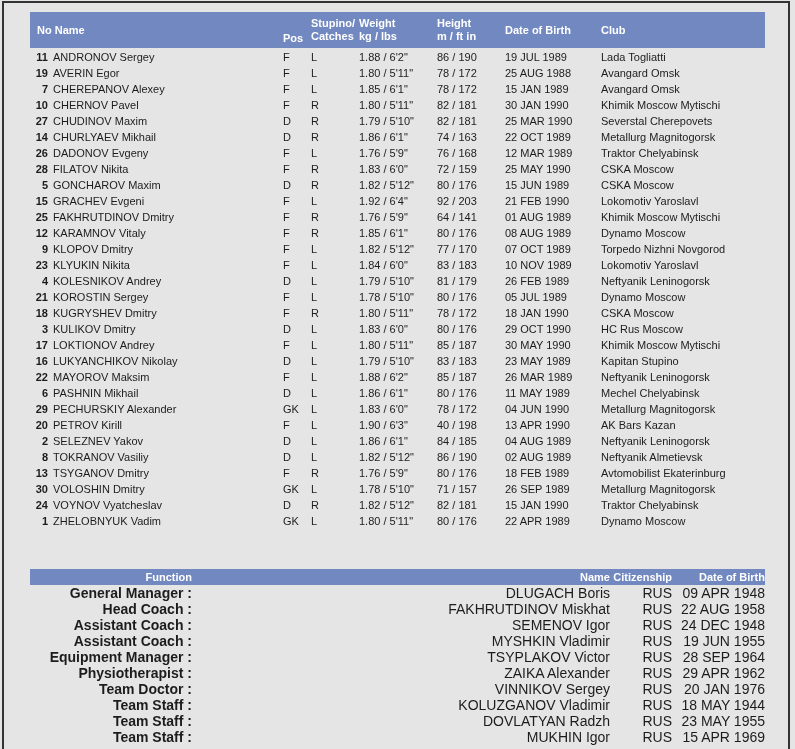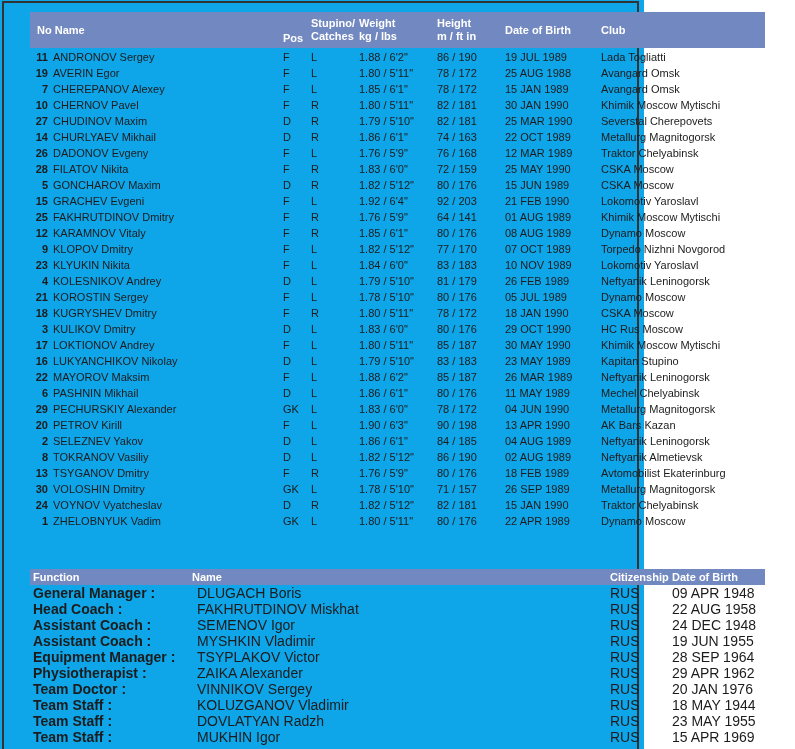--- a/index.html
+++ b/index.html
@@ -1,36 +1,36 @@
 <!DOCTYPE html>
 <html><head>
 <meta charset="utf-8">
 <style>
   * { margin:0; padding:0; box-sizing:border-box; }
   html,body { width:795px; height:749px; background:#ffffff; overflow:hidden;
               font-family:"Liberation Sans", sans-serif; color:#1c1c1c; }
-  .page { position:relative; width:644px; height:749px; background:#0ea5e9; }
+  .page { position:relative; width:795px; height:749px; background:#e5e5e5; }
   .frame { position:absolute; left:2px; right:5px; top:1px; bottom:0;
            border:2px solid #333333; border-bottom:none; pointer-events:none; }
 
   
   .ptable { position:absolute; left:30px; top:12px; width:735px; }
   .phead { display:grid; grid-template-columns:18px 235px 28px 48px 78px 68px 96px 1fr;
            height:36px; background:#7288c0; color:#ffffff; font-size:11px; font-weight:bold; }
   .phead .hcell { display:flex; flex-direction:column; justify-content:center; line-height:13px; }
   .hcell.span2 { grid-column:1 / 3; padding-left:7px; }
   .hcell.bottom { justify-content:flex-end; padding-bottom:3px; }
   .pbody { margin-top:1px; }
   .prow { display:grid; grid-template-columns:18px 235px 28px 48px 78px 68px 96px 1fr;
           height:16px; line-height:16px; font-size:11px; white-space:nowrap; }
   .c-no   { text-align:right;font-weight:bold; }
   .c-name { padding-left:5px; }
 
   
-  .stable { position:absolute; left:30px; top:569px; width:735px; }
+  .stable { position:absolute; left:30px; top:569px; width:735px;text-align:right; }
   .shead { display:grid; grid-template-columns:162px 418px 62px 1fr;
            height:16px; line-height:16px; background:#7288c0; color:#ffffff;
            font-size:11px; font-weight:bold; }
   .shead .hcell:first-child { padding-left:3px; }
   .srow { display:grid; grid-template-columns:162px 418px 62px 1fr;
           height:16px; line-height:16px; font-size:14px; white-space:nowrap; }
   .c-function { padding-left:3px; font-weight:bold; }
 </style>
 </head>
 <body>
@@ -295,21 +295,21 @@
           <div class="c-weight">78 / 172</div>
           <div class="c-dob">04 JUN 1990</div>
           <div class="c-club">Metallurg Magnitogorsk</div>
         </div>
         <div class="prow">
           <div class="c-no">20</div>
           <div class="c-name">PETROV Kirill</div>
           <div class="c-pos">F</div>
           <div class="c-sc">L</div>
           <div class="c-height">1.90 / 6'3"</div>
-          <div class="c-weight">90 / 198</div>
+          <div class="c-weight">40 / 198</div>
           <div class="c-dob">13 APR 1990</div>
           <div class="c-club">AK Bars Kazan</div>
         </div>
         <div class="prow">
           <div class="c-no">2</div>
           <div class="c-name">SELEZNEV Yakov</div>
           <div class="c-pos">D</div>
           <div class="c-sc">L</div>
           <div class="c-height">1.86 / 6'1"</div>
           <div class="c-weight">84 / 185</div>

